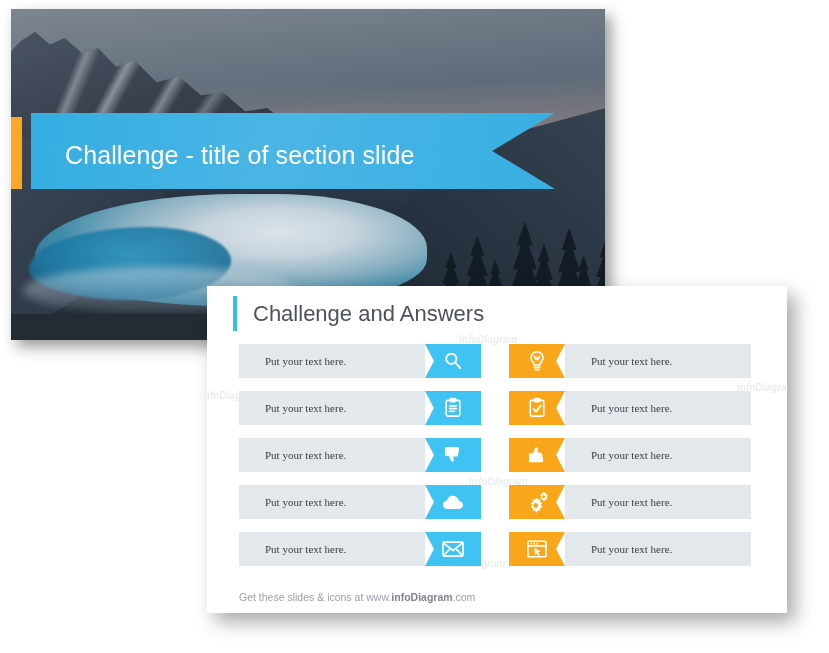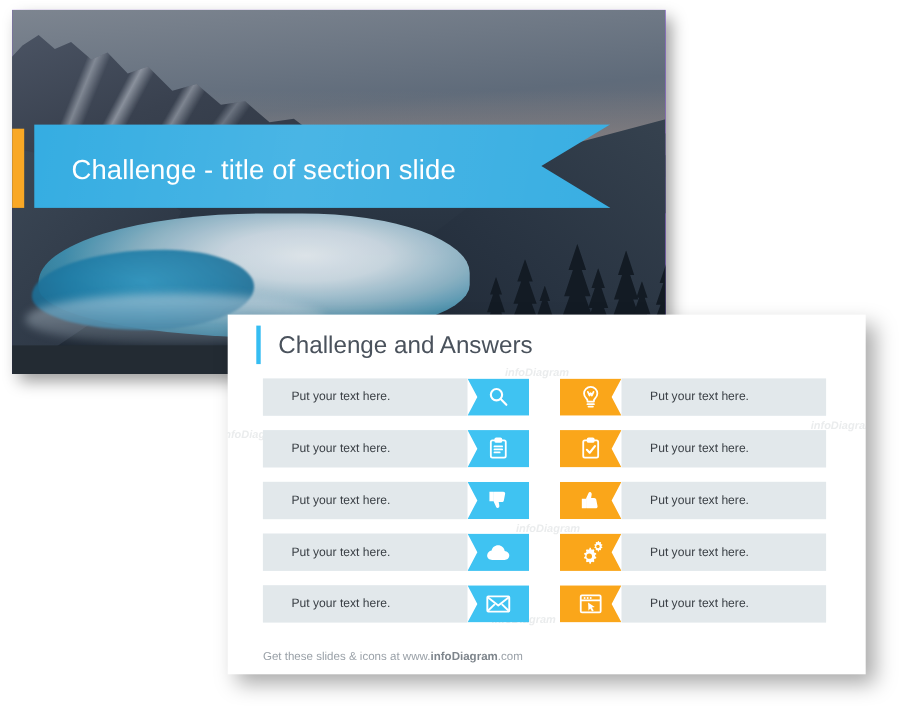--- a/index.html
+++ b/index.html
@@ -17,21 +17,21 @@
 
   
   #slide-section {
     position: absolute;
     left: 11px;
     top: 9px;
     width: 594px;
     height: 331px;
     overflow: hidden;
     box-shadow: 6px 7px 14px rgba(0,0,0,0.40);
-    background: #6d28d9;
+    background: #14532d;
   }
 
   
   .photo {
     position: absolute;
     inset: 0;
     overflow: hidden;
   }
   .sky {
     position: absolute;
@@ -234,20 +234,21 @@
   .row {
     display: flex;
     align-items: center;
     height: 34px;
     margin-bottom: 13px;
   }
   .col {
     display: flex;
     align-items: center;
     height: 34px;
+    font-family: Liberation Serif, serif;
   }
   .col.left  { margin-left: 32px;  width: 242px; }
   .col.right { margin-left: 28px;  width: 242px; }
 
   
   .txt {
     height: 34px;
     background: #E2E8EB;
     display: flex;
     align-items: center;

